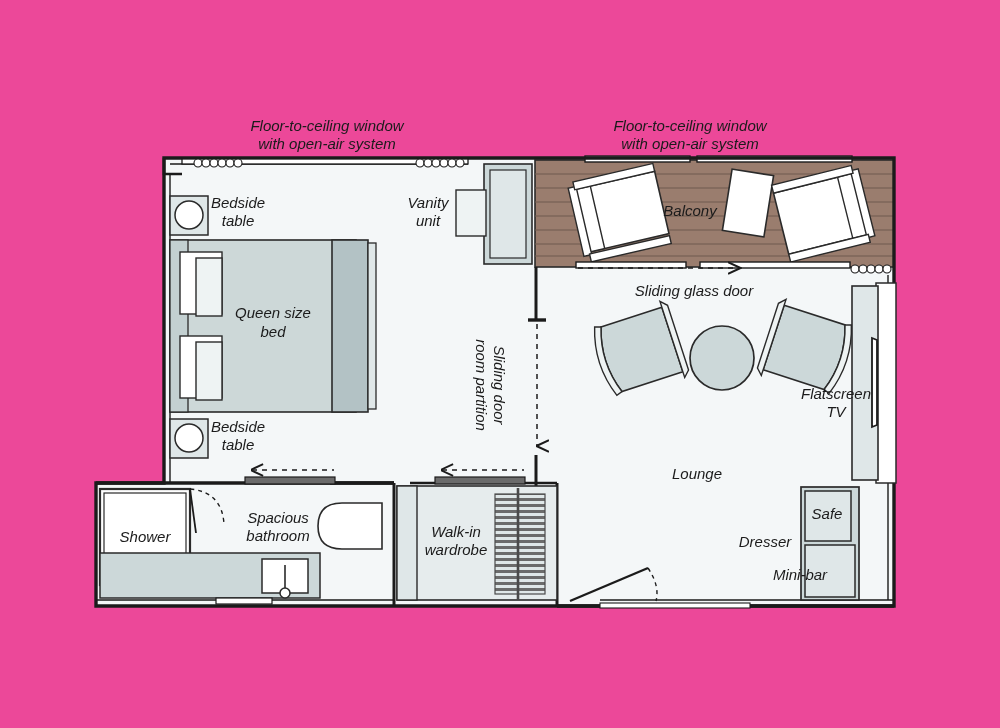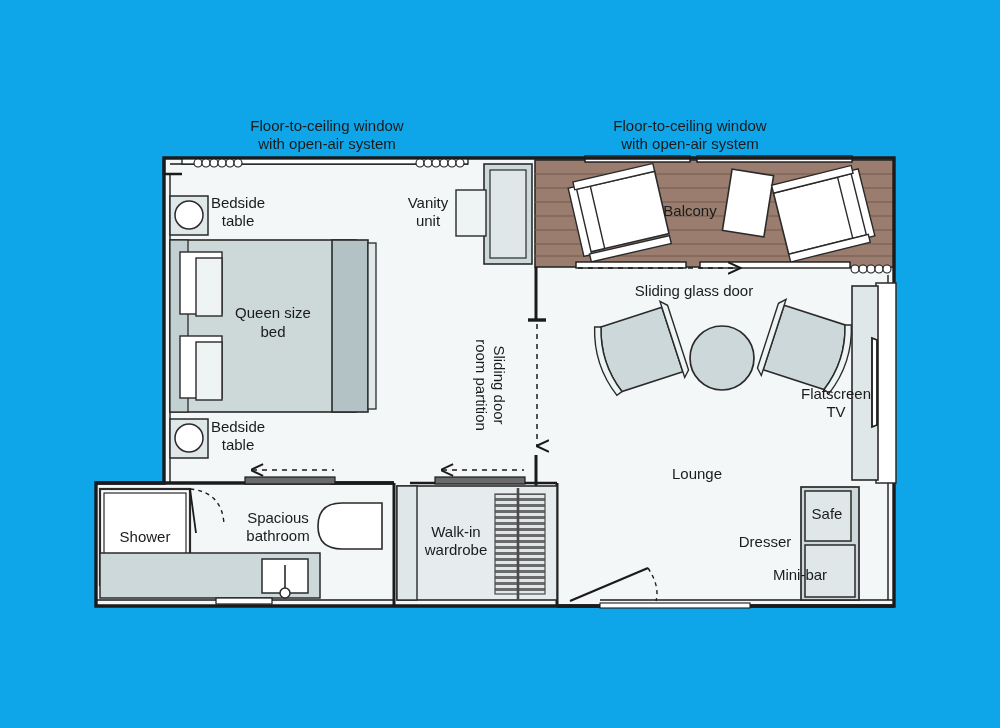--- a/index.html
+++ b/index.html
@@ -11,21 +11,22 @@
   body {
     width: 1000px;
     height: 728px;
     font-family: "Liberation Sans", sans-serif;
     overflow: hidden;
   }
   #plan-root {
     position: relative;
     width: 1000px;
     height: 728px;
-    background: #0ea5e9;
+    background: #ec4899;
+    font-style: italic;
   }
   svg#floorplan {
     display: block;
     width: 1000px;
     height: 728px;
   }
   .lbl {
     font-family: "Liberation Sans", sans-serif;
     font-size: 15px;
     fill: #1b1b1b;

